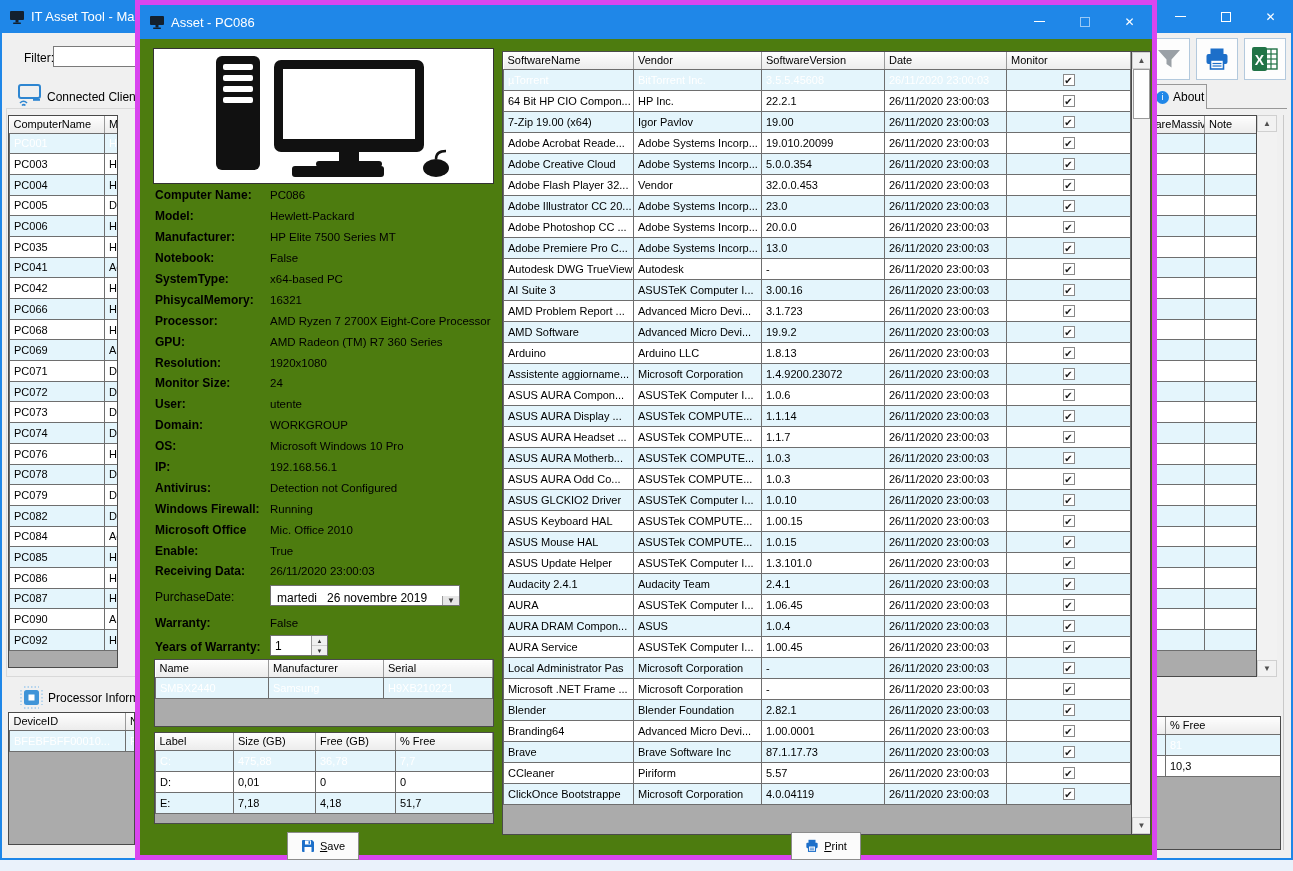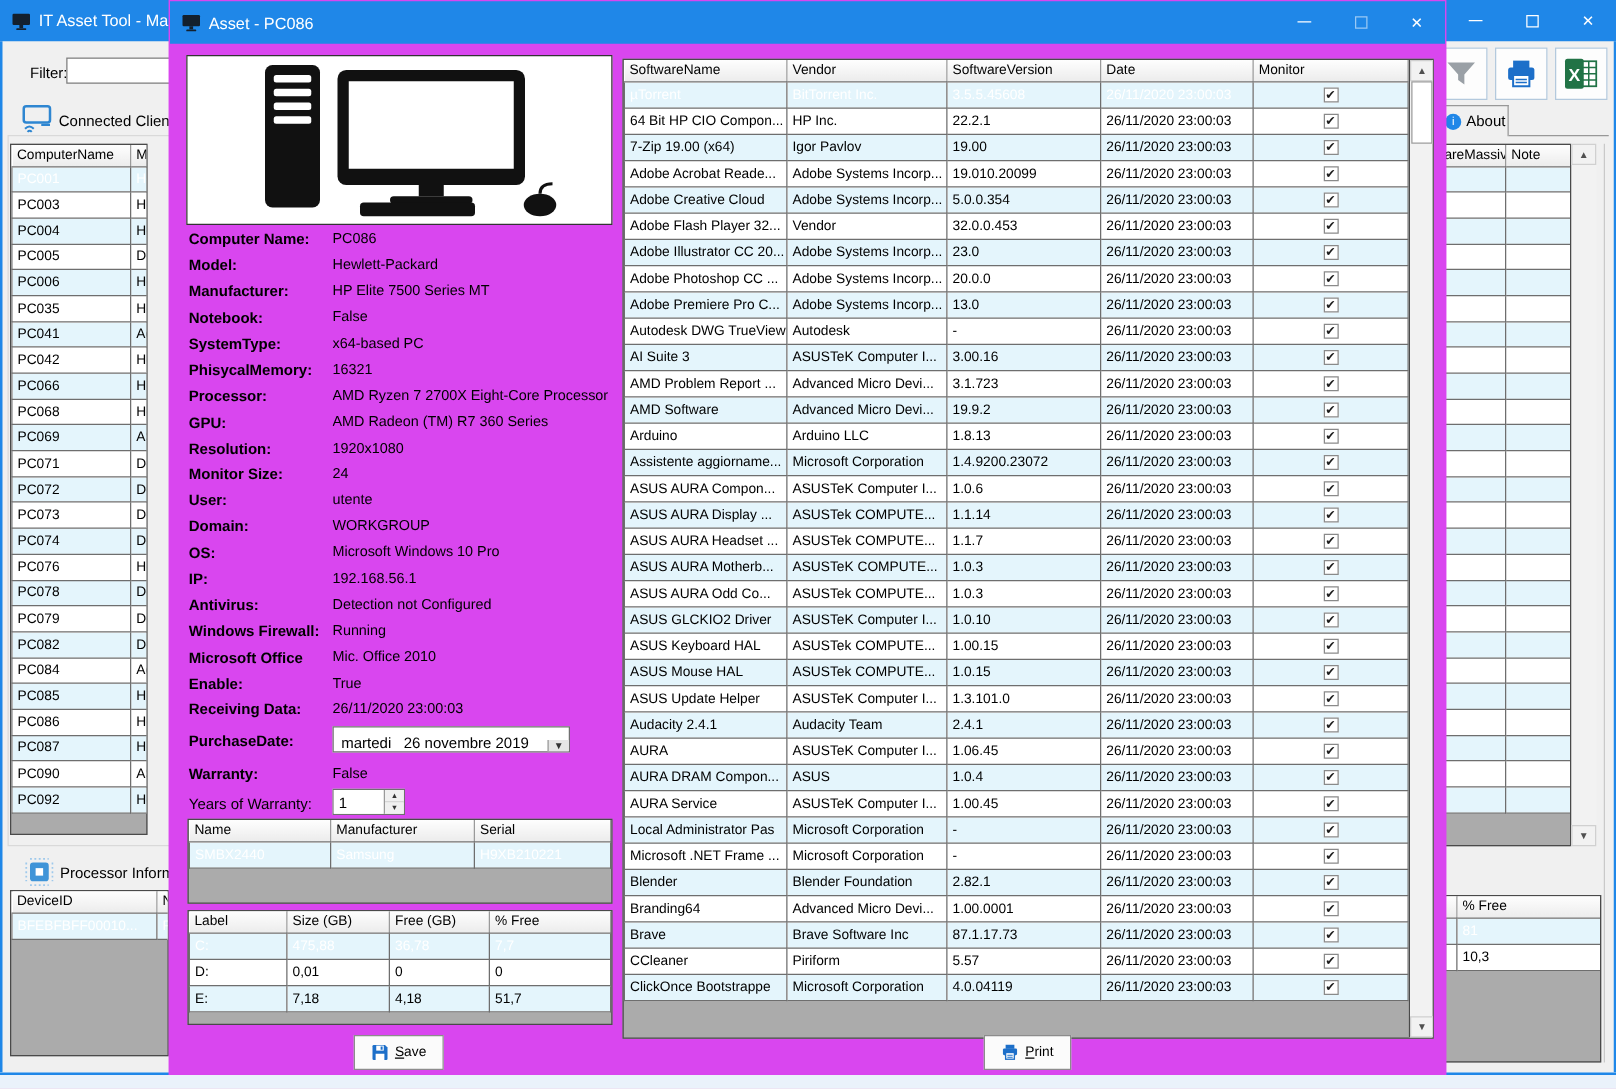--- a/index.html
+++ b/index.html
@@ -70,38 +70,38 @@
   #bottom-strip{position:absolute;left:0;top:858px;width:1293px;height:13px;background:#eaf2fb;border-top:2px solid var(--accent)}
 
   
   .v-scrollbar{position:relative;width:20px;background:#f2f2f2;border-left:1px solid #4a4a4a;flex:none}
   .sb-btn{position:absolute;left:0;width:100%;height:17px;background:#f2f2f2;color:#505050;font-size:8px;
           display:flex;align-items:center;justify-content:center;border:1px solid #d0d0d0}
   .sb-up{top:0}.sb-down{bottom:0}
   .sb-thumb{position:absolute;left:1px;right:1px;background:#fff;border:1px solid #9a9a9a}
 
   
-  #dialog{position:absolute;left:135px;top:0;width:1022px;height:860px;background:#d946ef;
-          border:1px solid #d946ef;z-index:10}
+  #dialog{position:absolute;left:135px;top:0;width:1022px;height:860px;background:#4d7c0f;
+          border:5px solid #d946ef;z-index:10}
   #dlg-titlebar{height:34px}
   #img-box{position:absolute;left:13px;top:43px;width:341px;height:136px;background:#fff;border:1px solid #333;
            display:flex;align-items:center;justify-content:center}
   #details{position:absolute;left:15px;top:180px;width:347px}
   .detail-row{height:20.9px;display:flex;align-items:center}
   .d-label{width:115px;flex:none;font-weight:bold;font-size:12px;white-space:nowrap}
   .d-value{font-size:11.5px;white-space:nowrap;overflow:hidden}
-  #purchase-label{position:absolute;left:15px;top:585px;font-weight:bold;font-size:12px}
+  #purchase-label{position:absolute;left:15px;top:585px;font-weight:normal;font-size:12px}
   #purchase-combo{position:absolute;left:130px;top:580px;width:190px;height:21px;background:#fff;
                   border:1px solid #707070;display:flex;align-items:flex-end}
   #purchase-combo .combo-text{flex:1;font-size:12px;padding-left:6px;white-space:pre;display:flex;align-items:center;overflow:hidden}
   .combo-btn{width:17px;background:#e6e6e6;border-left:1px solid #9a9a9a;font-size:8px;color:#333;
              display:flex;align-items:center;justify-content:center}
   #warranty-label{position:absolute;left:15px;top:611px;font-weight:bold;font-size:12px}
   #warranty-value{position:absolute;left:130px;top:612px;font-size:11.5px}
-  #years-label{position:absolute;left:15px;top:635px;font-weight:normal;font-size:12px}
+  #years-label{position:absolute;left:15px;top:635px;font-weight:bold;font-size:12px}
   #years-spinner{position:absolute;left:130px;top:630px;width:58px;height:21px;background:#fff;border:1px solid #707070;display:flex}
   #years-input{flex:1;border:none;outline:none;font-size:12px;padding-left:4px;width:34px;font-family:inherit}
   .spin-btns{width:16px;display:flex;flex-direction:column;border-left:1px solid #9a9a9a}
   .spin-btns span{flex:1;font-size:6px;color:#333;background:#f0f0f0;display:flex;align-items:center;justify-content:center}
   .spin-btns span:first-child{border-bottom:1px solid #cdcdcd}
   #ram-wrap{left:14px;top:654px;width:340px;height:68px}
   #ram-table{width:338px}
   #ram-table th:nth-child(1),#ram-table td:nth-child(1){width:113px}
   #ram-table th:nth-child(2),#ram-table td:nth-child(2){width:115px}
   #disk-wrap{left:14px;top:727px;width:340px;height:92px}

